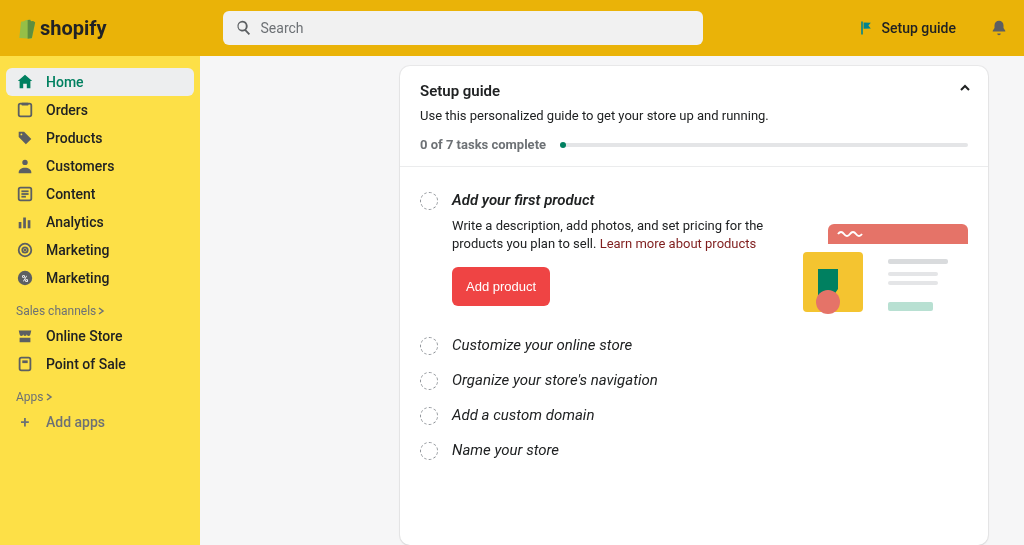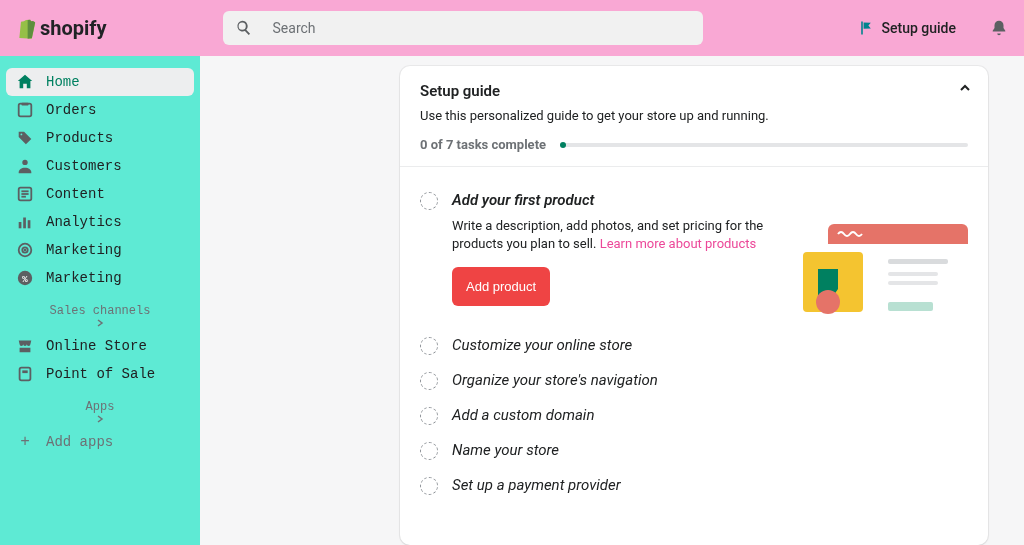--- a/index.html
+++ b/index.html
@@ -1,49 +1,49 @@
 <!DOCTYPE html>
 <html><head>
 <meta charset="utf-8">
 <style>
   * { box-sizing: border-box; margin: 0; padding: 0; }
   body { font-family: -apple-system, BlinkMacSystemFont, "Segoe UI", Roboto, sans-serif; background: #f6f6f7; color: #202223; width: 1024px; height: 545px; overflow: hidden; }
-  .topbar { height: 56px; background: #f9a8d4; display: flex; align-items: center; padding: 0 16px; gap: 16px; justify-content: flex-end; }
+  .topbar { height: 56px; background: #eab308; display: flex; align-items: center; padding: 0 16px; gap: 16px; justify-content: flex-end; }
   .logo { display: flex; align-items: center; gap: 4px; font-weight: 700; font-size: 20px; color: #212326; }
   .logo svg { width: 20px; height: 22px; }
-  .search { flex: 0 0 480px; margin-left: 100px; height: 34px; background: #f1f1f1; border-radius: 6px; display: flex; align-items: center; padding: 0 12px; color: #6d7175; gap: 20px; }
+  .search { flex: 0 0 480px; margin-left: 100px; height: 34px; background: #f1f1f1; border-radius: 6px; display: flex; align-items: center; padding: 0 12px; color: #6d7175; gap: 8px; }
   .search svg { width: 18px; height: 18px; fill: #5c5f62; }
   .spacer { flex: 1; }
   .setup-guide-pill { display: flex; align-items: center; gap: 8px; font-size: 14px; font-weight: 500; color: #202223; margin-right: 18px; }
   .setup-guide-pill svg { width: 16px; height: 16px; fill: #00848e; }
   .bell { width: 18px; height: 18px; fill: #5c5f62; }
   .layout { display: flex; height: calc(545px - 56px); }
-  .sidebar { width: 200px; background: #5eead4; padding: 12px 6px; font-size: 14px; font-family: Liberation Mono, monospace; }
+  .sidebar { width: 200px; background: #fde047; padding: 12px 6px; font-size: 14px; }
   .nav-item { display: flex; align-items: center; gap: 12px; padding: 5px 10px; border-radius: 6px; color: #202223; cursor: pointer; font-weight: 500; }
   .nav-item.active { background: #edeeef; color: #008060; }
   .nav-item svg, .nav-item .nav-icon { width: 18px; height: 18px; flex-shrink: 0; display: flex; align-items: center; justify-content: center; }
-  .nav-section { padding: 12px 10px 4px 10px; font-size: 12px; color: #6d7175; display: flex; justify-content: space-between; align-items: center; flex-direction: column; }
+  .nav-section { padding: 12px 10px 4px 10px; font-size: 12px; color: #6d7175; display: flex; align-items: center; }
   .chev { width: 10px; height: 10px; }
   .main { flex: 1; padding: 10px 18px 0 200px; display: flex; justify-content: flex-start; }
   .card { width: 588px; background: #fff; border-radius: 10px; box-shadow: 0 0 0 1px rgba(0,0,0,0.05), 0 1px 2px rgba(0,0,0,0.08); margin-top: 0; }
   .card-header { padding: 16px 20px 0 20px; position: relative; }
   .card-title { font-size: 15px; font-weight: 600; }
   .card-sub { font-size: 13px; color: #202223; margin-top: 8px; }
   .collapse-btn { position: absolute; top: 14px; right: 16px; }
   .progress-row { display: flex; align-items: center; gap: 14px; padding: 14px 20px 14px 20px; font-size: 13px; color: #6d7175; font-weight: bold; }
   .progress-track { flex: 1; height: 4px; background: #e4e5e7; border-radius: 2px; position: relative; }
   .progress-dot { position: absolute; left: 0; top: -1px; width: 6px; height: 6px; border-radius: 50%; background: #008060; }
   .card-body { border-top: 1px solid #ebeced; padding: 16px 20px 20px 20px; }
   .task { display: flex; gap: 14px; align-items: flex-start; padding: 8px 0; }
   .task.expanded { align-items: flex-start; }
   .task-circle { width: 18px; height: 18px; border: 1.5px dashed #8c9196; border-radius: 50%; flex-shrink: 0; margin-top: 1px; }
   .task-title { font-size: 15px; font-weight: 600; font-style: italic; }
   .task-title.secondary { font-weight: 400; }
   .task-desc { font-size: 13px; color: #202223; margin-top: 8px; line-height: 1.4; max-width: 320px; }
-  .task-desc a { color: #ec4899; text-decoration: none; }
+  .task-desc a { color: #7f1d1d; text-decoration: none; }
   .btn-primary { display: inline-block; margin-top: 14px; background: #ef4444; color: #fff; border: none; padding: 12px 14px; border-radius: 6px; font-size: 13px; font-weight: 500; cursor: pointer; }
   .task-illustration { position: absolute; right: 20px; top: 158px; width: 165px; height: 110px; }
   .task-content { flex: 1; }
   .secondary-list { margin-top: 14px; }
   .secondary-list .task { padding: 8px 0; }
 </style>
 </head>
 <body>
 
 <div class="topbar">
@@ -219,21 +219,17 @@
             <div class="task-title secondary">Organize your store's navigation</div>
           </div>
           <div class="task">
             <div class="task-circle"></div>
             <div class="task-title secondary">Add a custom domain</div>
           </div>
           <div class="task">
             <div class="task-circle"></div>
             <div class="task-title secondary">Name your store</div>
           </div>
-          <div class="task">
-            <div class="task-circle"></div>
-            <div class="task-title secondary">Set up a payment provider</div>
-          </div>
         </div>
       </div>
     </div>
   </div>
 </div>
 
 </body></html>

